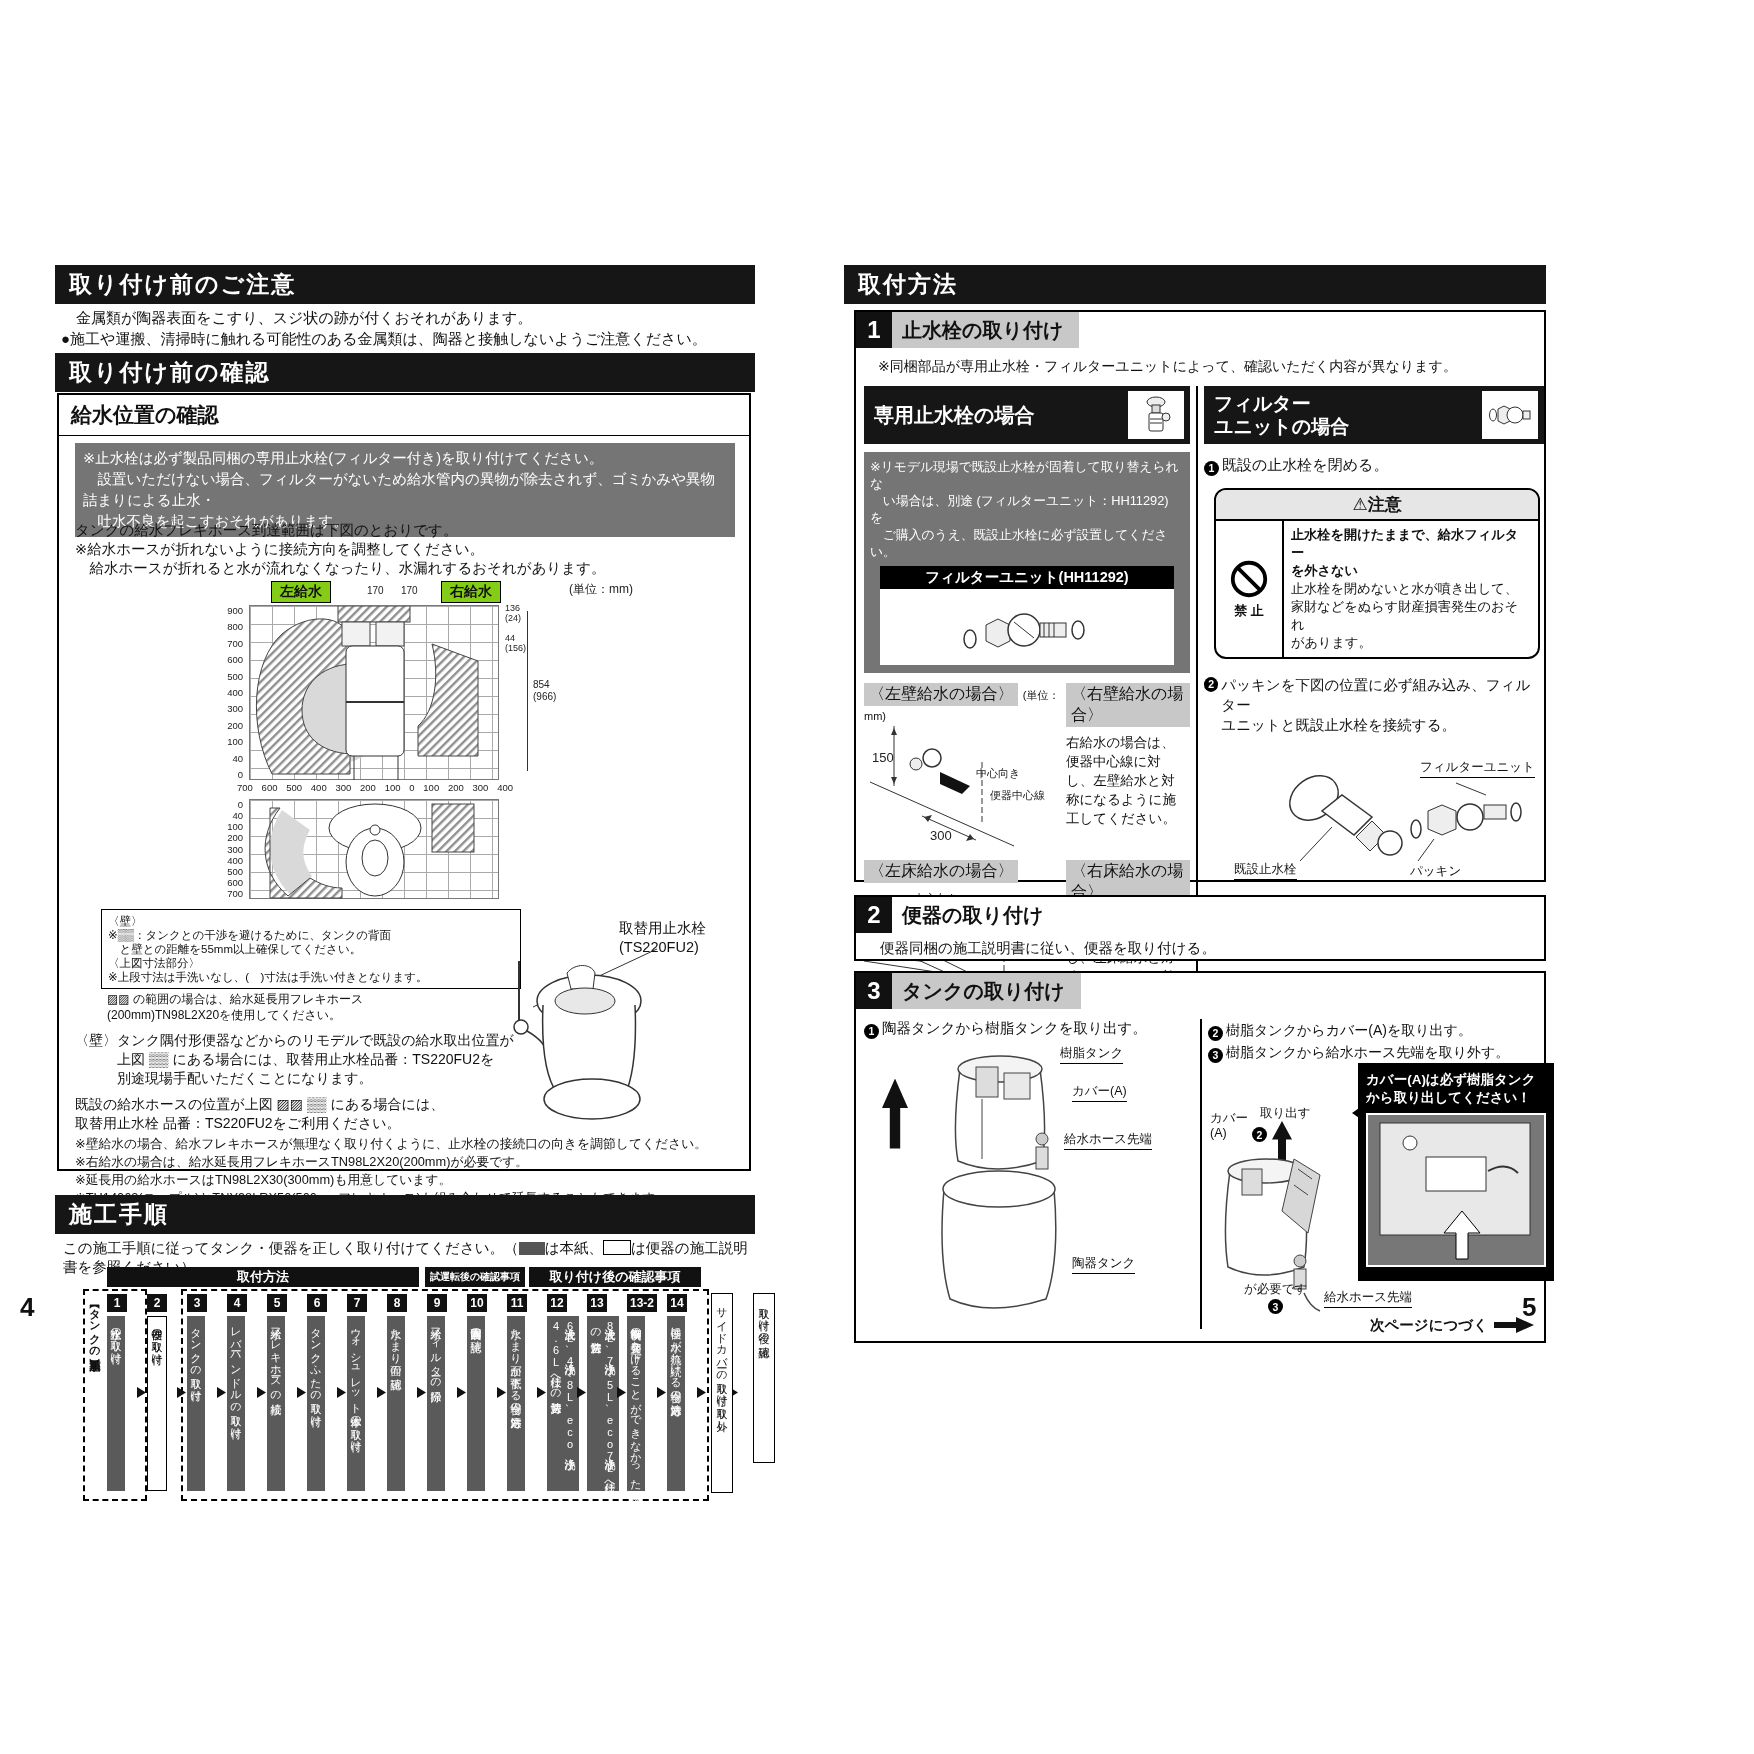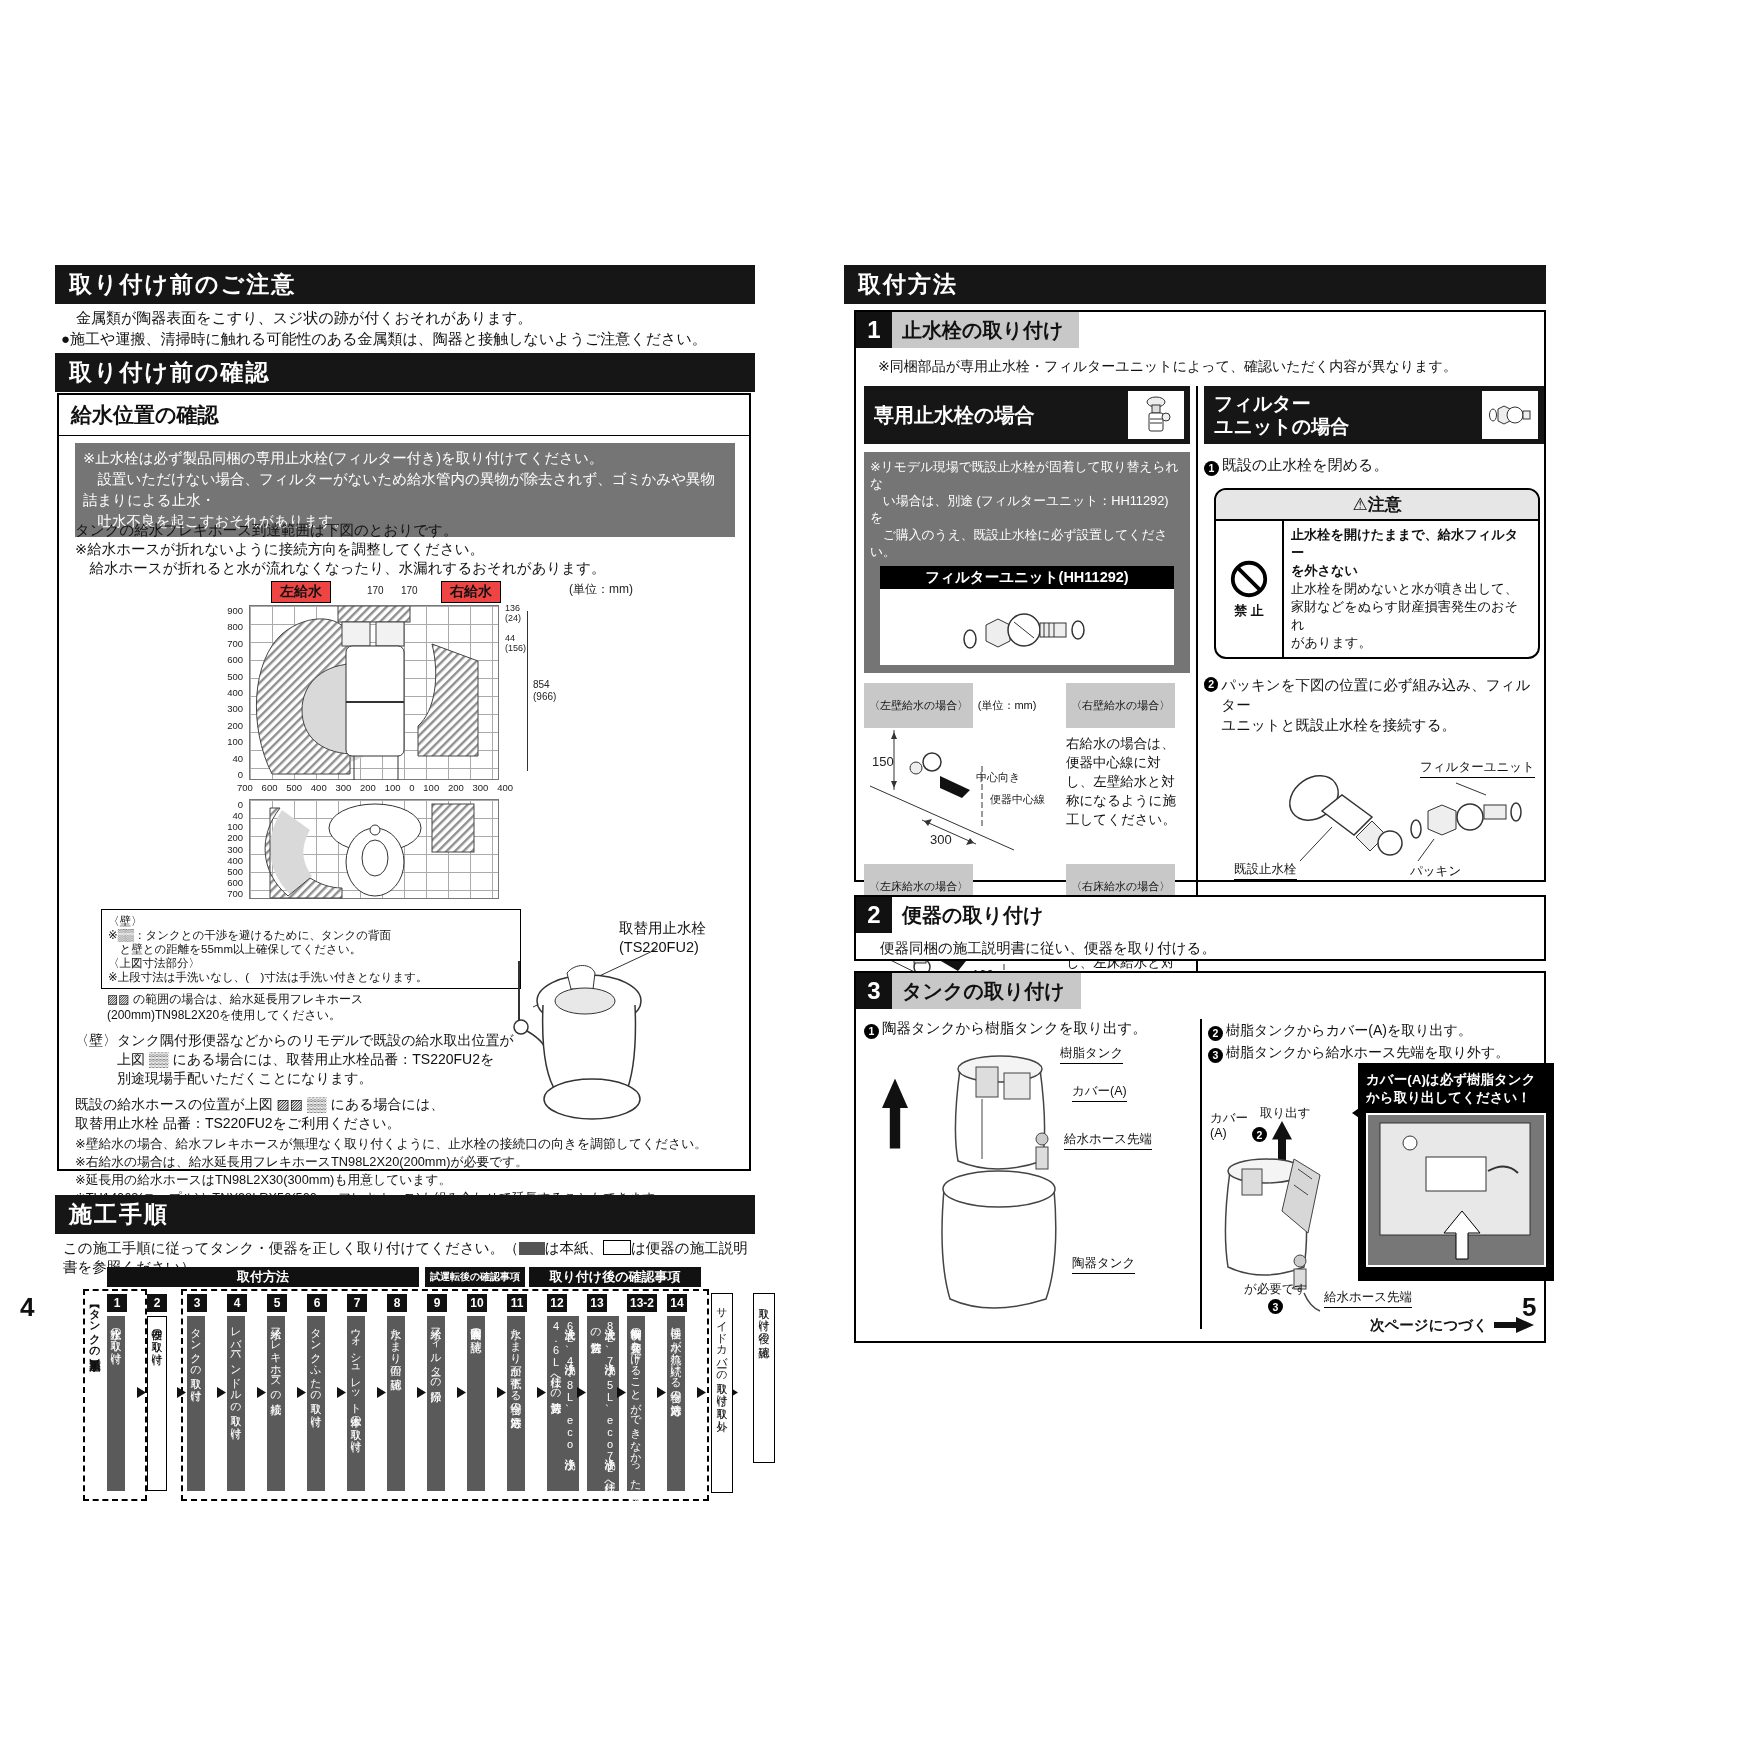--- a/index.html
+++ b/index.html
@@ -13,34 +13,34 @@
   .graybox{background:#757575;color:#fff;}
   .bigbox{border:2px solid #000;position:absolute;box-sizing:border-box;background:#fff;}
   .secbox{border:2px solid #000;position:absolute;box-sizing:border-box;background:#fff;}
   .numtab{background:#111;color:#fff;font-weight:bold;font-size:24px;width:36px;height:36px;
           display:flex;align-items:center;justify-content:center;flex:0 0 auto;}
   .sectitle{font-size:20px;font-weight:bold;height:36px;line-height:36px;padding:0 16px 0 10px;}
   .sectitle.gray{background:#c8c8c8;}
   .bhdr{background:#161616;color:#fff;font-weight:bold;display:flex;align-items:center;
         justify-content:space-between;padding:4px 6px 4px 10px;box-sizing:border-box;}
   .iconbox{background:#fff;width:56px;height:48px;display:flex;align-items:center;justify-content:center;flex:0 0 auto;}
-  .glabel{background:#c8c8c8;display:inline-block;padding:15px 5px;font-size:11px;}
+  .glabel{background:#c8c8c8;display:inline-block;padding:1px 5px;font-size:16px;}
   .chip{display:inline-block;width:26px;height:13px;vertical-align:-2px;}
   .chip.dark{background:#555;}
   .chip.light{background:#fff;border:1px solid #000;}
   .cnum{display:inline-flex;width:15px;height:15px;border-radius:50%;background:#000;color:#fff;
         font-size:10.5px;font-weight:bold;align-items:center;justify-content:center;margin-right:3px;vertical-align:-2px;}
   .chart{position:absolute;border:1px solid #777;box-sizing:border-box;
     background-image:repeating-linear-gradient(to right,#aaa 0 1px,transparent 1px 22px),
                      repeating-linear-gradient(to bottom,#aaa 0 1px,transparent 1px 18px);}
   .yticks{position:absolute;display:flex;flex-direction:column;justify-content:space-between;
           align-items:flex-end;font-size:9.5px;color:#222;}
   .xticks{position:absolute;display:flex;justify-content:space-between;font-size:9.5px;color:#222;}
   .dimtxt{position:absolute;font-size:10px;color:#222;}
-  .supbox{border:1.5px solid #000;background:#ef4444;font-weight:bold;font-size:14px;padding:1px 8px;position:absolute;}
+  .supbox{border:1.5px solid #000;background:#84cc16;font-weight:bold;font-size:14px;padding:1px 8px;position:absolute;}
   .notesbox{border:1px solid #000;position:absolute;font-size:11.5px;line-height:14px;padding:4px 6px;box-sizing:border-box;}
   .vtext{writing-mode:vertical-rl;text-orientation:upright;}
   .fstep{position:absolute;top:26px;}
   .fnum{background:#111;color:#fff;font-weight:bold;font-size:12px;height:18px;min-width:20px;
         display:inline-flex;align-items:center;justify-content:center;padding:0 3px;box-sizing:border-box;}
   .flab{margin-top:4px;writing-mode:vertical-rl;text-orientation:upright;font-size:11px;line-height:14px;
         height:175px;padding:4px 2px;background:#5a5a5a;color:#fff;box-sizing:border-box;}
   .flab.light{background:#fff;border:1px solid #000;color:#000;}
   .tailcol{position:absolute;writing-mode:vertical-rl;text-orientation:upright;font-size:11px;line-height:14px;
            border:1px solid #000;background:#fff;padding:6px 3px;box-sizing:border-box;}

